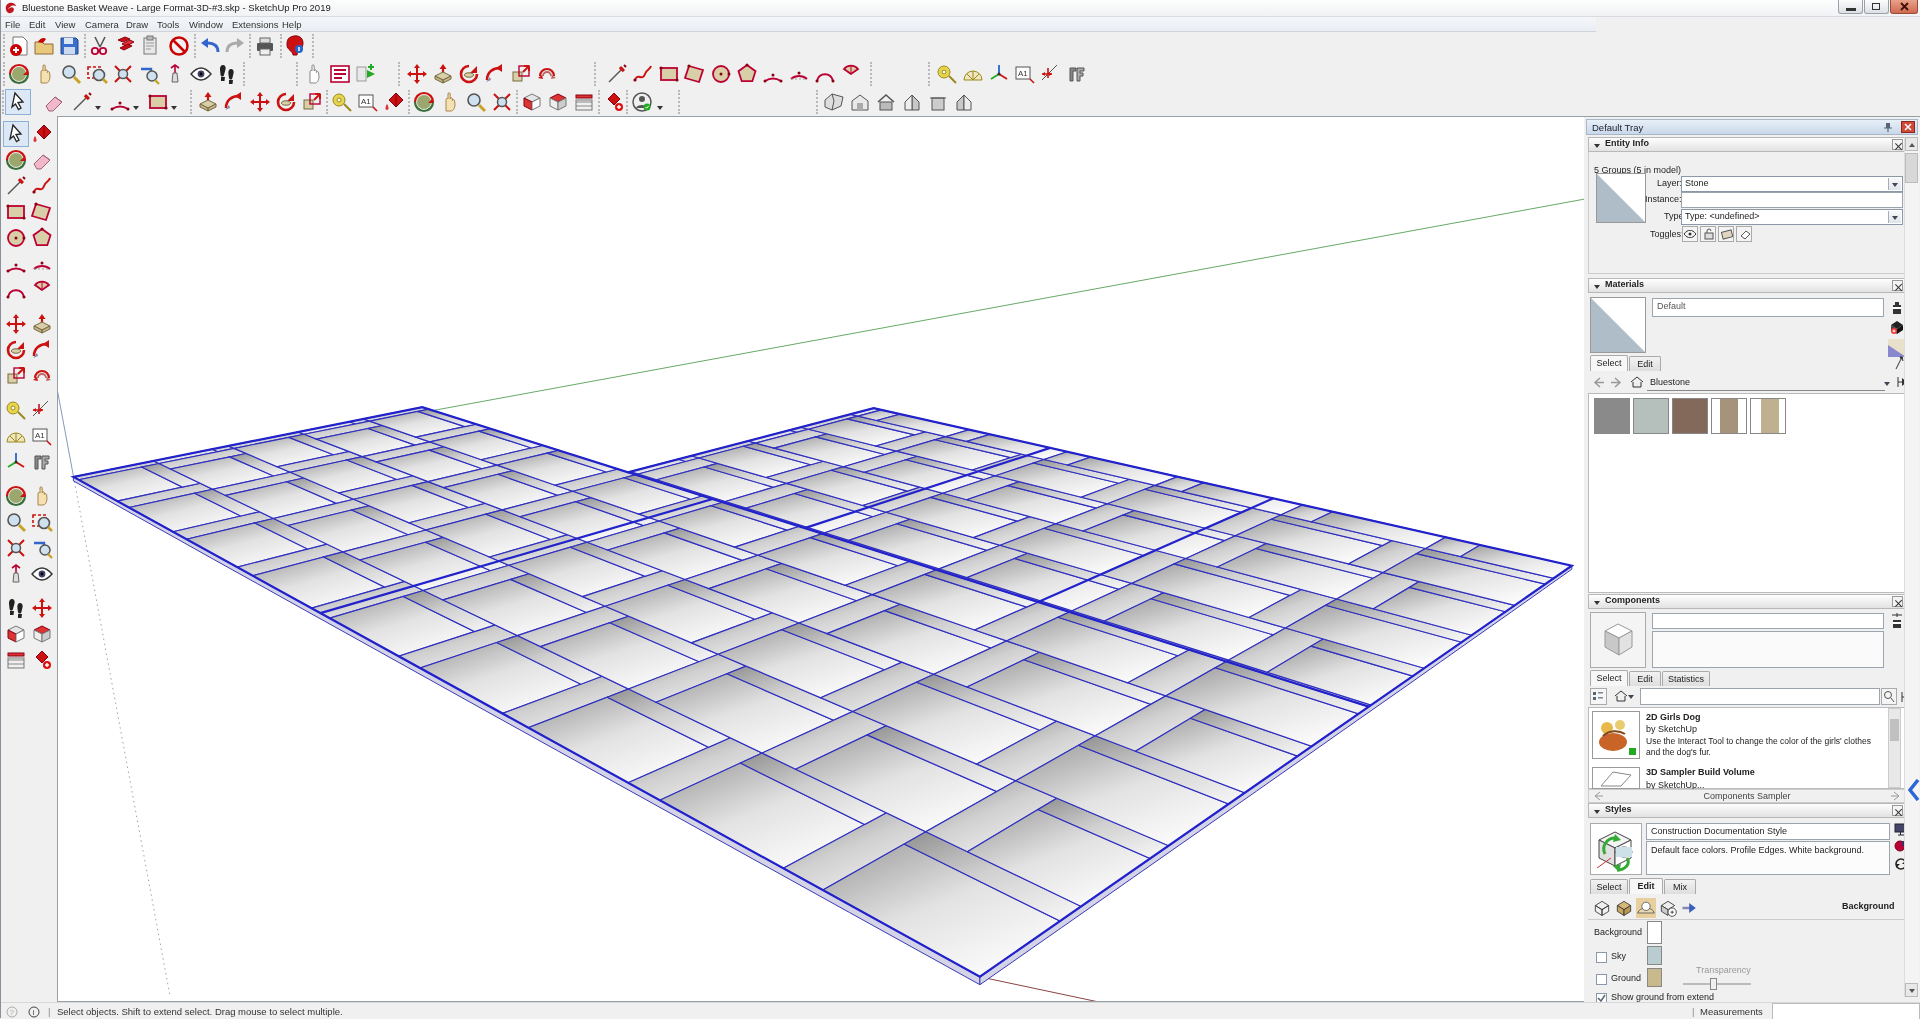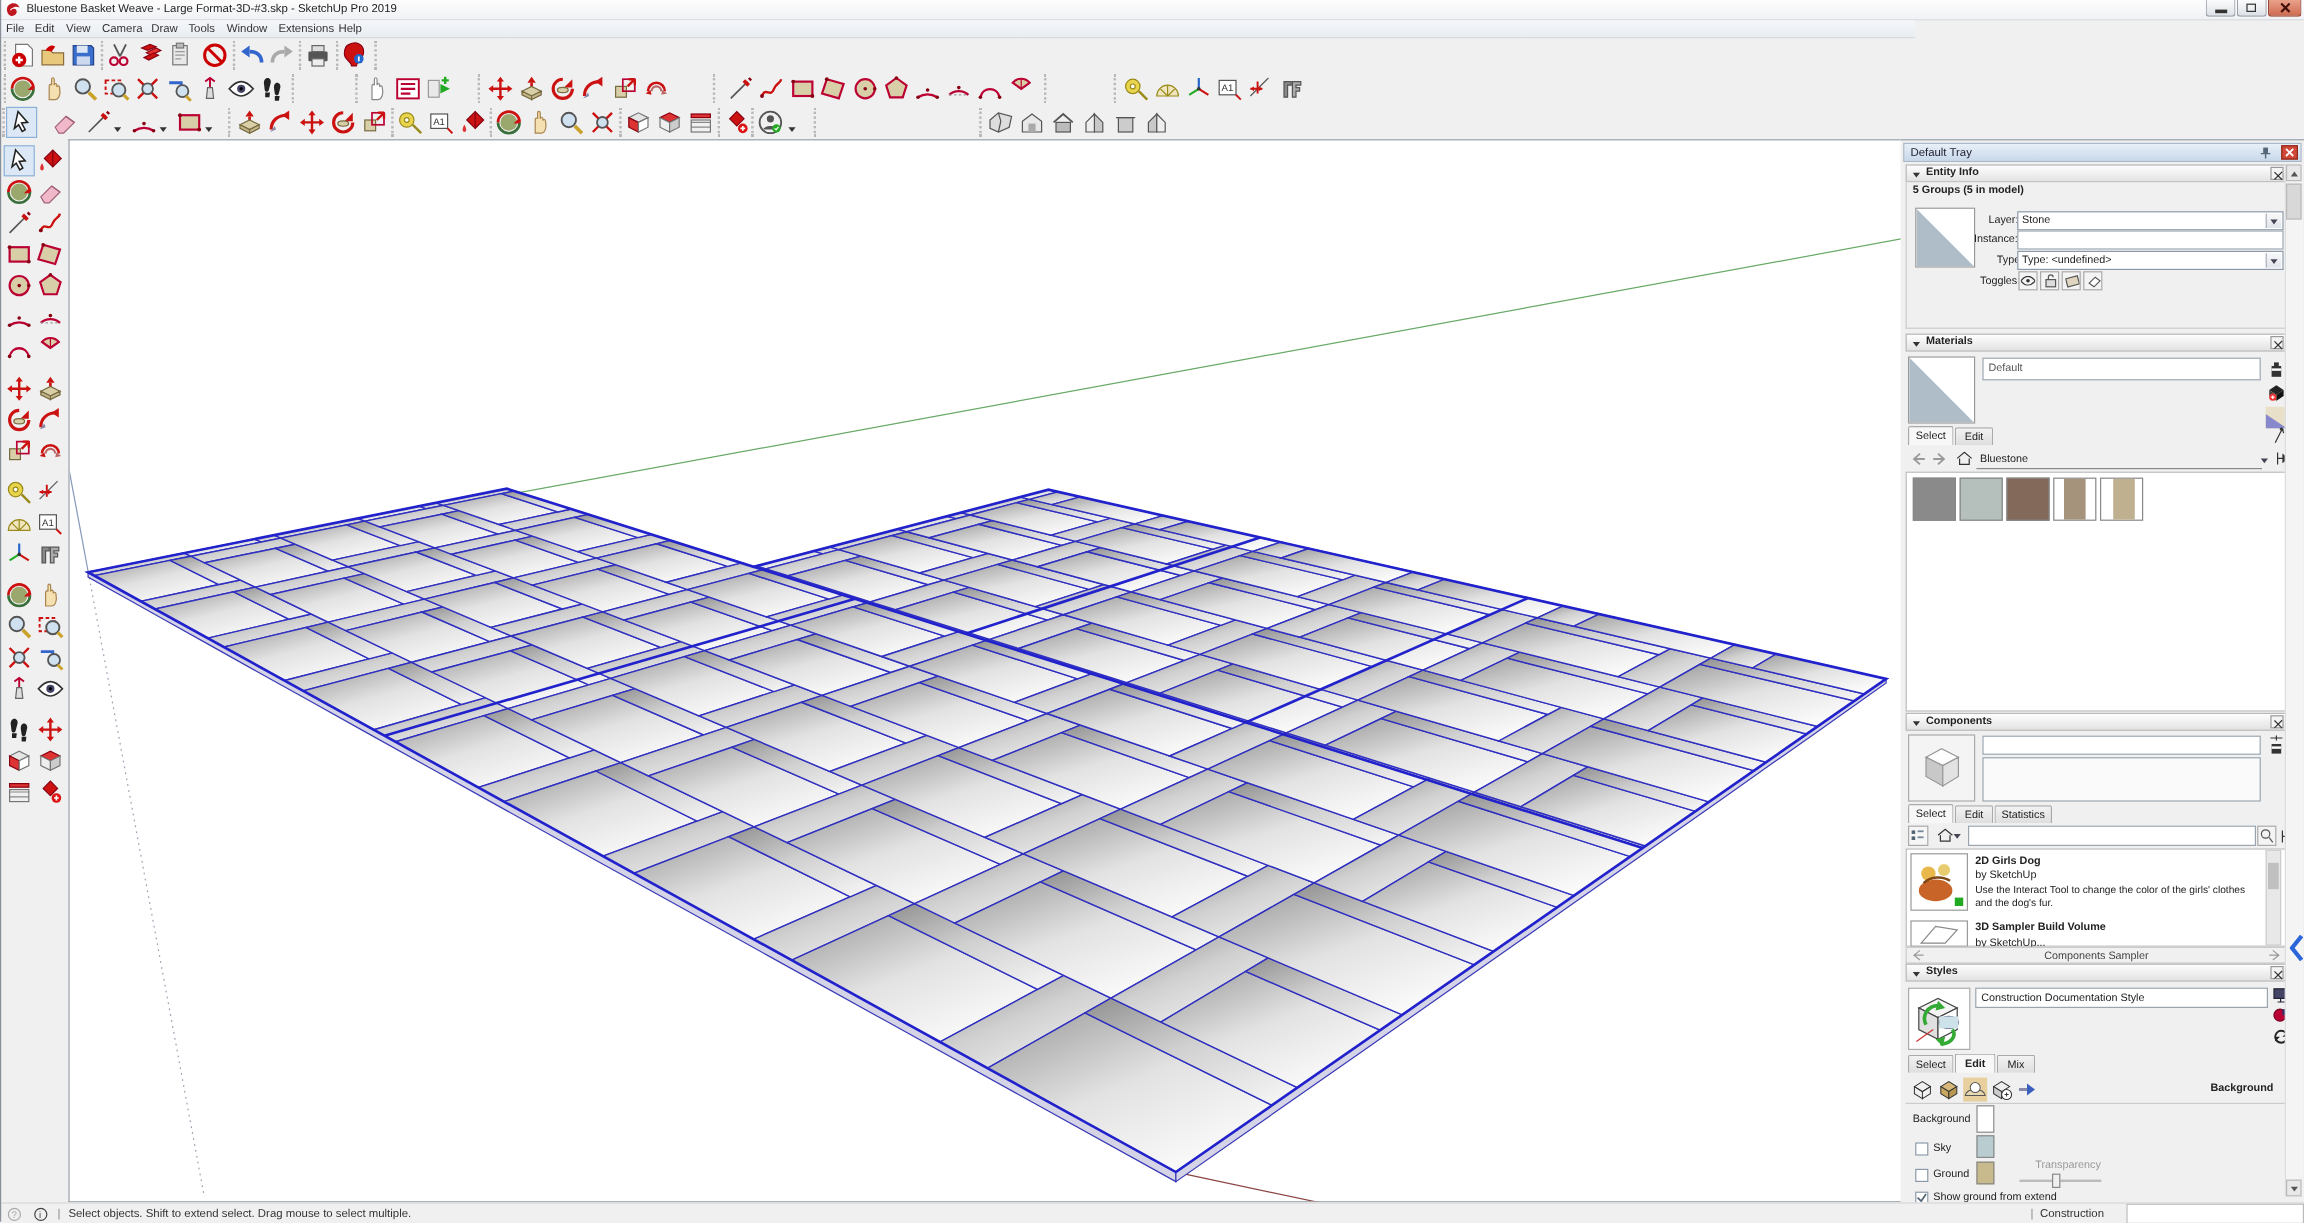--- a/index.html
+++ b/index.html
@@ -899,21 +899,21 @@
         <path d="M1 6h8M5 6v4" stroke="#567" stroke-width="1.2"></path>
       </svg><span style="position:absolute;right:2px;top:1px;width:14px;height:12px;background:#d04838;border:1px solid #902818">
         <svg width="8" height="8" style="position:absolute;left:2px;top:1px">
           <path d="M1 1l6 6M7 1L1 7" stroke="#fff" stroke-width="1.5"></path>
         </svg>
       </span></div>
     <div class="panelhdr" style="top:20px"><span class="tri" style="left:5px;top:6px;border-top-color:#333"></span><span style="margin-left:12px">Entity Info</span><span class="cx">
         <span class="xg" style="left:2px;top:2px"></span>
       </span></div>
     <div style="position:absolute;left:4px;top:35px;width:318px;height:122px;background:#f0f0f0;border:1px solid #ccc;border-top:none"></div>
-    <span class="lbl" style="left:10px;top:36px;font-weight:bold">5 Groups (5 in model)</span>
+    <span class="lbl" style="left:10px;top:48px;font-weight:normal">5 Groups (5 in model)</span>
     <div style="position:absolute;left:12px;top:56px;width:50px;height:50px;background:#fff;border:1px solid #999"><svg width="48" height="48">
         <polygon points="0,0 48,48 0,48" fill="#aebdc8"></polygon>
       </svg></div>
     <span class="lbl" style="left:73px;top:61px">Layer:</span>
     <div class="dd" style="left:97px;top:59px;width:222px;height:16px">
       <span style="position:absolute;left:3px;top:1px">Stone</span>
       <span class="ar">
         <span class="tri" style="left:3px;top:5px"></span>
       </span>
     </div>
@@ -1078,20 +1078,23 @@
         <rect x="25" y="23" width="16" height="10" fill="#cde2e8" stroke="none"></rect>
         <path d="M14 30c-4-8 2-16 10-16" fill="none" stroke="#3a3" stroke-width="3"></path>
         <path d="M24 10l6 6-8 2z" fill="#3a3"></path>
         <path d="M36 34c4 6-2 12-10 12" fill="none" stroke="#3a3" stroke-width="3"></path>
         <path d="M28 48l-6-6 8-2z" fill="#3a3"></path>
         <path d="M6 44L20 34" stroke="#c33"></path>
       </svg></div>
     <div class="field" style="left:62px;top:706px;width:244px;height:17px">
       <span style="position:absolute;left:4px;top:2px">Construction Documentation Style</span>
     </div>
+    <div class="field" style="left:62px;top:724px;width:244px;height:34px;background:#fcfcfc">
+      <span style="position:absolute;left:4px;top:3px">Default face colors. Profile Edges. White background.</span>
+    </div>
     <svg width="14" height="13" style="position:absolute;left:310px;top:706px">
       <rect x="1" y="1" width="11" height="8" fill="#446" stroke="#223"></rect>
       <path d="M4 12h6M6.5 9v3" stroke="#223"></path>
     </svg>
     <svg width="15" height="14" style="position:absolute;left:309px;top:722px">
       <circle cx="7" cy="7" r="5" fill="#b03" stroke="#702"></circle>
       <rect x="9" y="2" width="5" height="5" fill="#336"></rect>
     </svg>
     <svg width="14" height="14" style="position:absolute;left:310px;top:740px">
       <path d="M2 7a5 5 0 0 1 10 0M12 7a5 5 0 0 1-10 0" fill="none" stroke="#222" stroke-width="1.6"></path>
@@ -1157,14 +1160,14 @@
       <circle cx="6" cy="6" r="5" fill="none" stroke="#aaa"></circle>
       <text x="3.5" y="9" font-size="8" fill="#aaa">?</text>
     </svg>
 <svg width="12" height="12" style="position:absolute;left:28px;top:3px">
       <circle cx="6" cy="6" r="5" fill="none" stroke="#444"></circle>
       <text x="4.5" y="9" font-size="8" fill="#444">i</text>
     </svg>
 <span style="position:absolute;left:48px;top:3px;color:#888">|</span>
 <span style="position:absolute;left:57px;top:3px">Select objects. Shift to extend select. Drag mouse to select multiple.</span>
 <span style="position:absolute;left:1692px;top:3px;color:#888">|</span>
-<span style="position:absolute;left:1700px;top:3px">Construction</span>
+<span style="position:absolute;left:1700px;top:3px">Measurements</span>
 <div style="position:absolute;left:1772px;top:0px;width:148px;height:17px;background:#fff;border:1px solid #bbb"></div>
 </div>
 </body></html>

